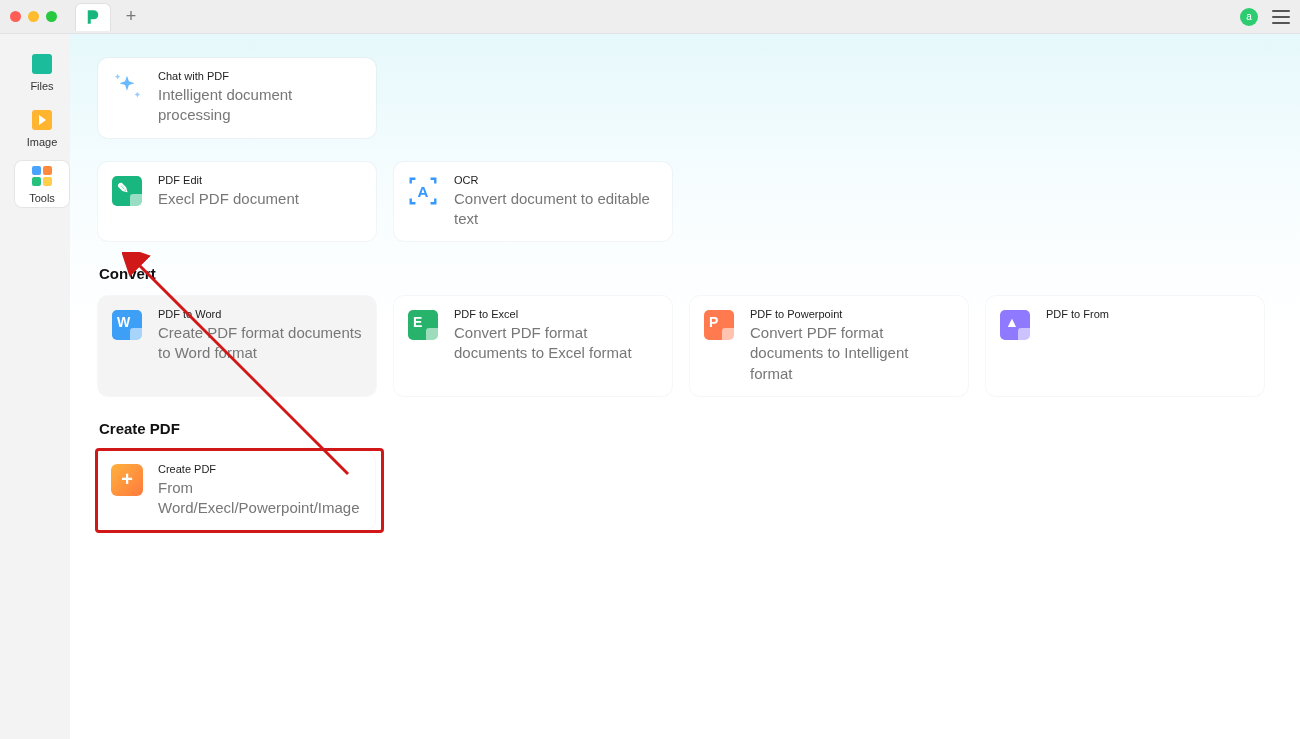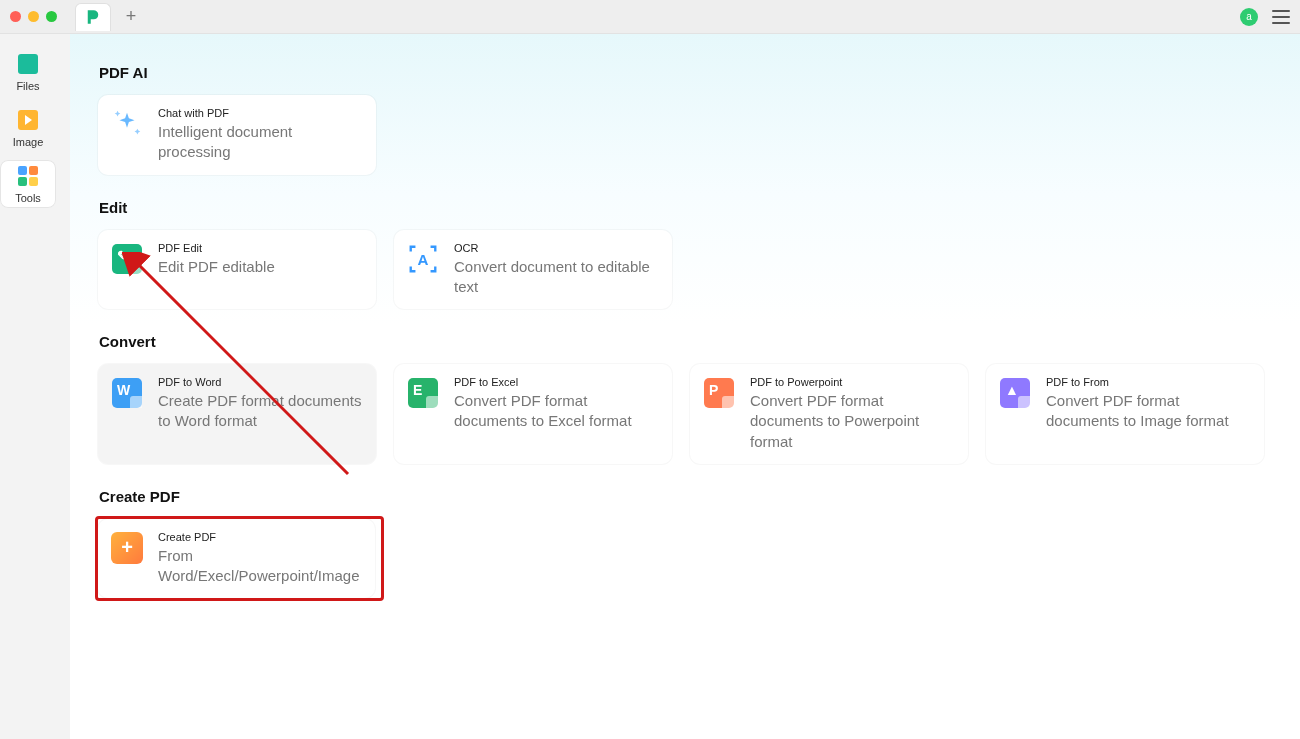--- a/index.html
+++ b/index.html
@@ -18,21 +18,21 @@
 .plus-tab { width: 24px; height: 24px; display: flex; align-items: center; justify-content: center; color: #777; font-size: 18px; cursor: pointer; }
 .titlebar-right { margin-left: auto; display: flex; align-items: center; gap: 14px; }
 .avatar { width: 18px; height: 18px; border-radius: 50%; background: #2ecc71; color: #fff; font-size: 10px; display: flex; align-items: center; justify-content: center; }
 .hamburger { width: 18px; height: 14px; display: flex; flex-direction: column; justify-content: space-between; cursor: pointer; }
 .hamburger span { display: block; height: 2px; background: #555; border-radius: 1px; }
 
 
 .main-row { flex: 1; display: flex; min-height: 0; }
 
 
-.sidebar { width: 70px; background: #f3f3f3; display: flex; flex-direction: column; align-items: flex-start; padding-top: 14px; gap: 8px; position: relative; z-index: 2; }
+.sidebar { width: 70px; background: #f3f3f3; display: flex; flex-direction: column; align-items: flex-end; padding-top: 14px; gap: 8px; position: relative; z-index: 2; }
 .side-item { width: 56px; display: flex; flex-direction: column; align-items: center; gap: 6px; padding: 6px 0 4px; border-radius: 8px; cursor: pointer; }
 .side-item.active { background: #ffffff; box-shadow: inset 0 0 0 1px #e5e5e5; }
 .side-icon { width: 20px; height: 20px; border-radius: 3px; position: relative; }
 .side-label { font-size: 11px; color: #333; }
 
 .icon-files { background: #1bbc9b; }
 .icon-open { background: #ffb530; }
 .icon-open::after { content: ""; position: absolute; left: 7px; top: 5px; width: 0; height: 0; border-left: 7px solid #fff; border-top: 5px solid transparent; border-bottom: 5px solid transparent; }
 .icon-tools { background: transparent; display: grid; grid-template-columns: 9px 9px; grid-template-rows: 9px 9px; gap: 2px; }
 .icon-tools > span { border-radius: 2px; }
@@ -128,51 +128,49 @@
     <svg class="arrow-annot" viewBox="0 0 230 230">
       <defs>
         <marker id="ah" markerWidth="10" markerHeight="10" refX="2" refY="5" orient="auto">
           <path d="M0,0 L10,5 L0,10 z" fill="#d01818"></path>
         </marker>
       </defs>
 
       <line x1="226" y1="222" x2="14" y2="10" stroke="#d01818" stroke-width="3" marker-end="url(#ah)"></line>
     </svg>
 
-    <div class="section-title">PDF AI</div>
     <div class="cards">
       <div class="card">
         <div class="card-icon ic-chat">
           <svg viewBox="0 0 36 36">
               <g fill="#69b9ff">
                 <path d="M18 6l2 6 6 2-6 2-2 6-2-6-6-2 6-2z"></path>
                 <path d="M8 4l1 2 2 1-2 1-1 2-1-2-2-1 2-1z" opacity="0.7"></path>
                 <path d="M29 23l1 2 2 1-2 1-1 2-1-2-2-1 2-1z" opacity="0.7"></path>
               </g>
             </svg>
         </div>
         <div class="card-text">
           <div class="card-title">Chat with PDF</div>
           <div class="card-desc">Intelligent document processing</div>
         </div>
       </div>
     </div>
 
-    <div class="section-title">Edit</div>
     <div class="cards">
       <div class="card">
         <div class="card-icon">
           <div class="doc-ic ic-pdfedit">
               <div class="letter">✎</div>
               <div class="fold"></div>
             </div>
         </div>
         <div class="card-text">
           <div class="card-title">PDF Edit</div>
-          <div class="card-desc">Edit PDF editable</div>
+          <div class="card-desc">Execl PDF document</div>
         </div>
       </div>
       <div class="card">
         <div class="card-icon ic-ocr">
           <svg viewBox="0 0 36 36">
               <g stroke="#3498ff" stroke-width="2.5" fill="none">
                 <path d="M5 10V5h5M31 10V5h-5M5 26v5h5M31 26v5h-5"></path>
               </g>
               <text x="18" y="24" text-anchor="middle" font-size="16" font-weight="700" fill="#3498ff" font-family="Arial">A</text>
             </svg>
@@ -212,33 +210,32 @@
       </div>
       <div class="card">
         <div class="card-icon">
             <div class="doc-ic ic-ppt">
               <div class="letter">P</div>
               <div class="fold"></div>
             </div>
           </div>
         <div class="card-text">
           <div class="card-title">PDF to Powerpoint</div>
-          <div class="card-desc">Convert PDF format documents to Powerpoint format</div>
+          <div class="card-desc">Convert PDF format documents to Intelligent format</div>
         </div>
       </div>
       <div class="card">
         <div class="card-icon">
             <div class="doc-ic ic-img">
               <div class="letter">▲</div>
               <div class="fold"></div>
             </div>
           </div>
         <div class="card-text">
           <div class="card-title">PDF to From</div>
-          <div class="card-desc">Convert PDF format documents to Image format</div>
         </div>
       </div>
     </div>
 
     <div class="section-title">Create PDF</div>
     <div class="create-cards cards">
       <div class="create-card-wrap">
         <div class="card">
           <div class="card-icon">
               <div class="ic-create">+</div>

